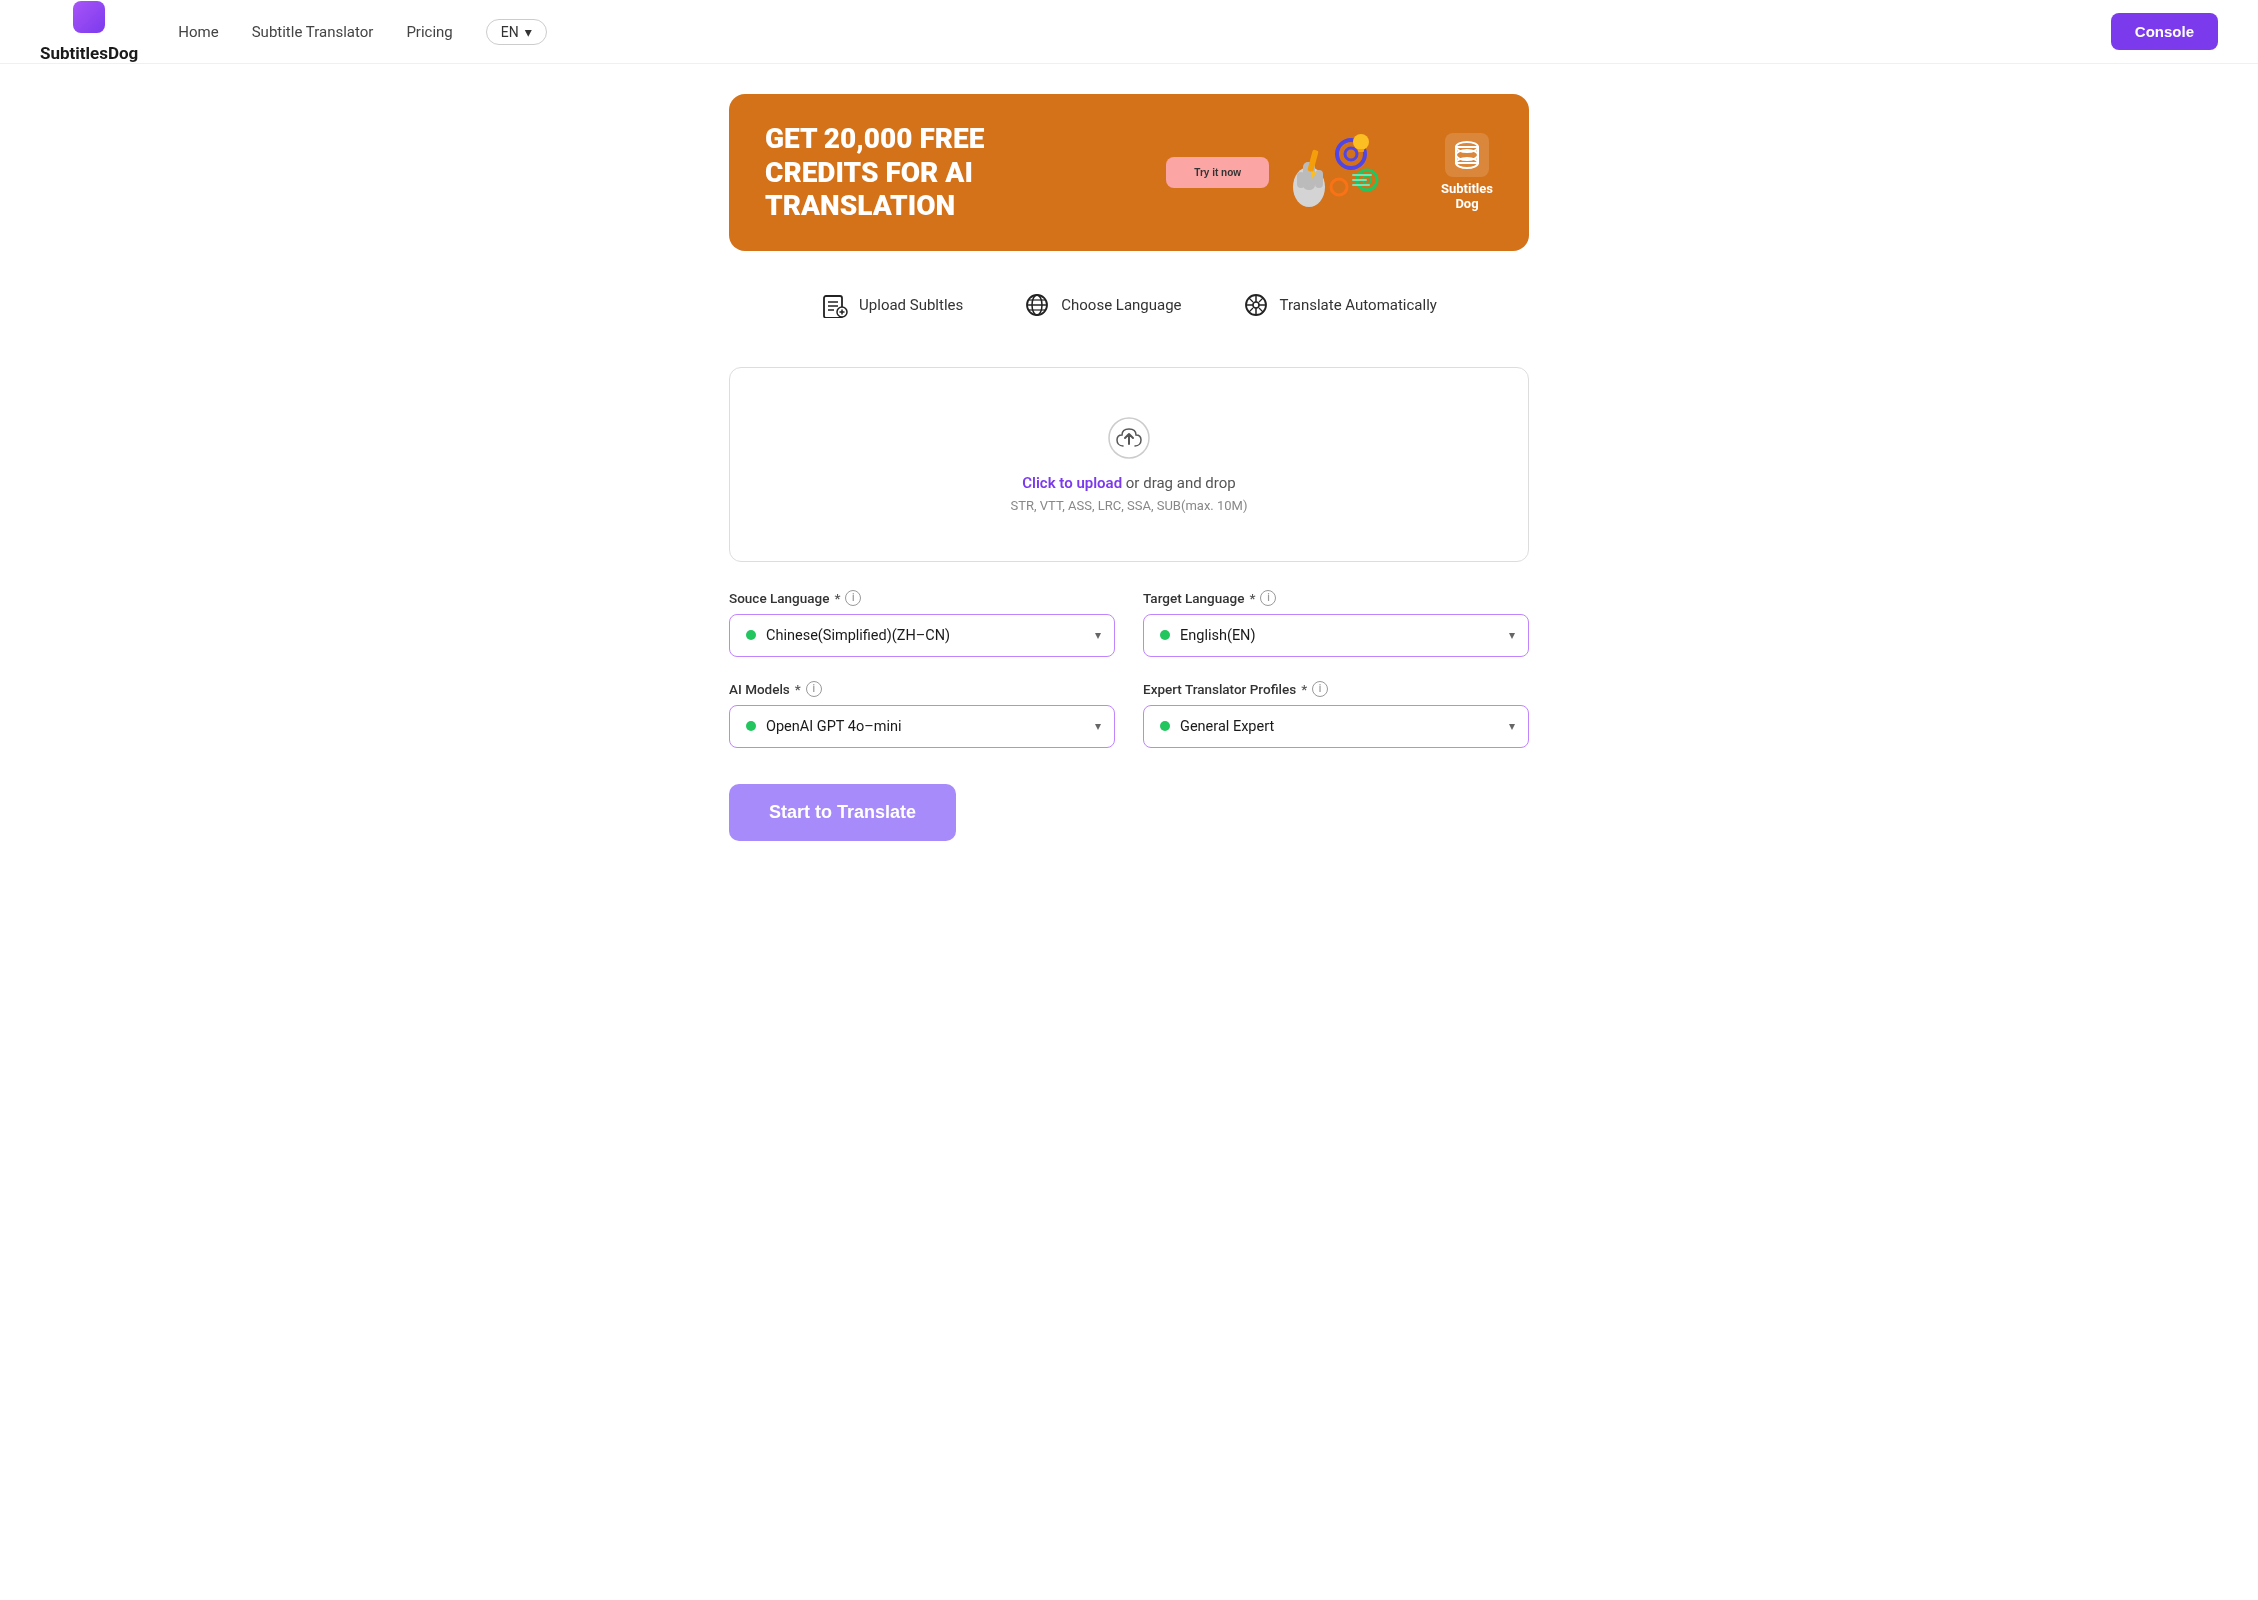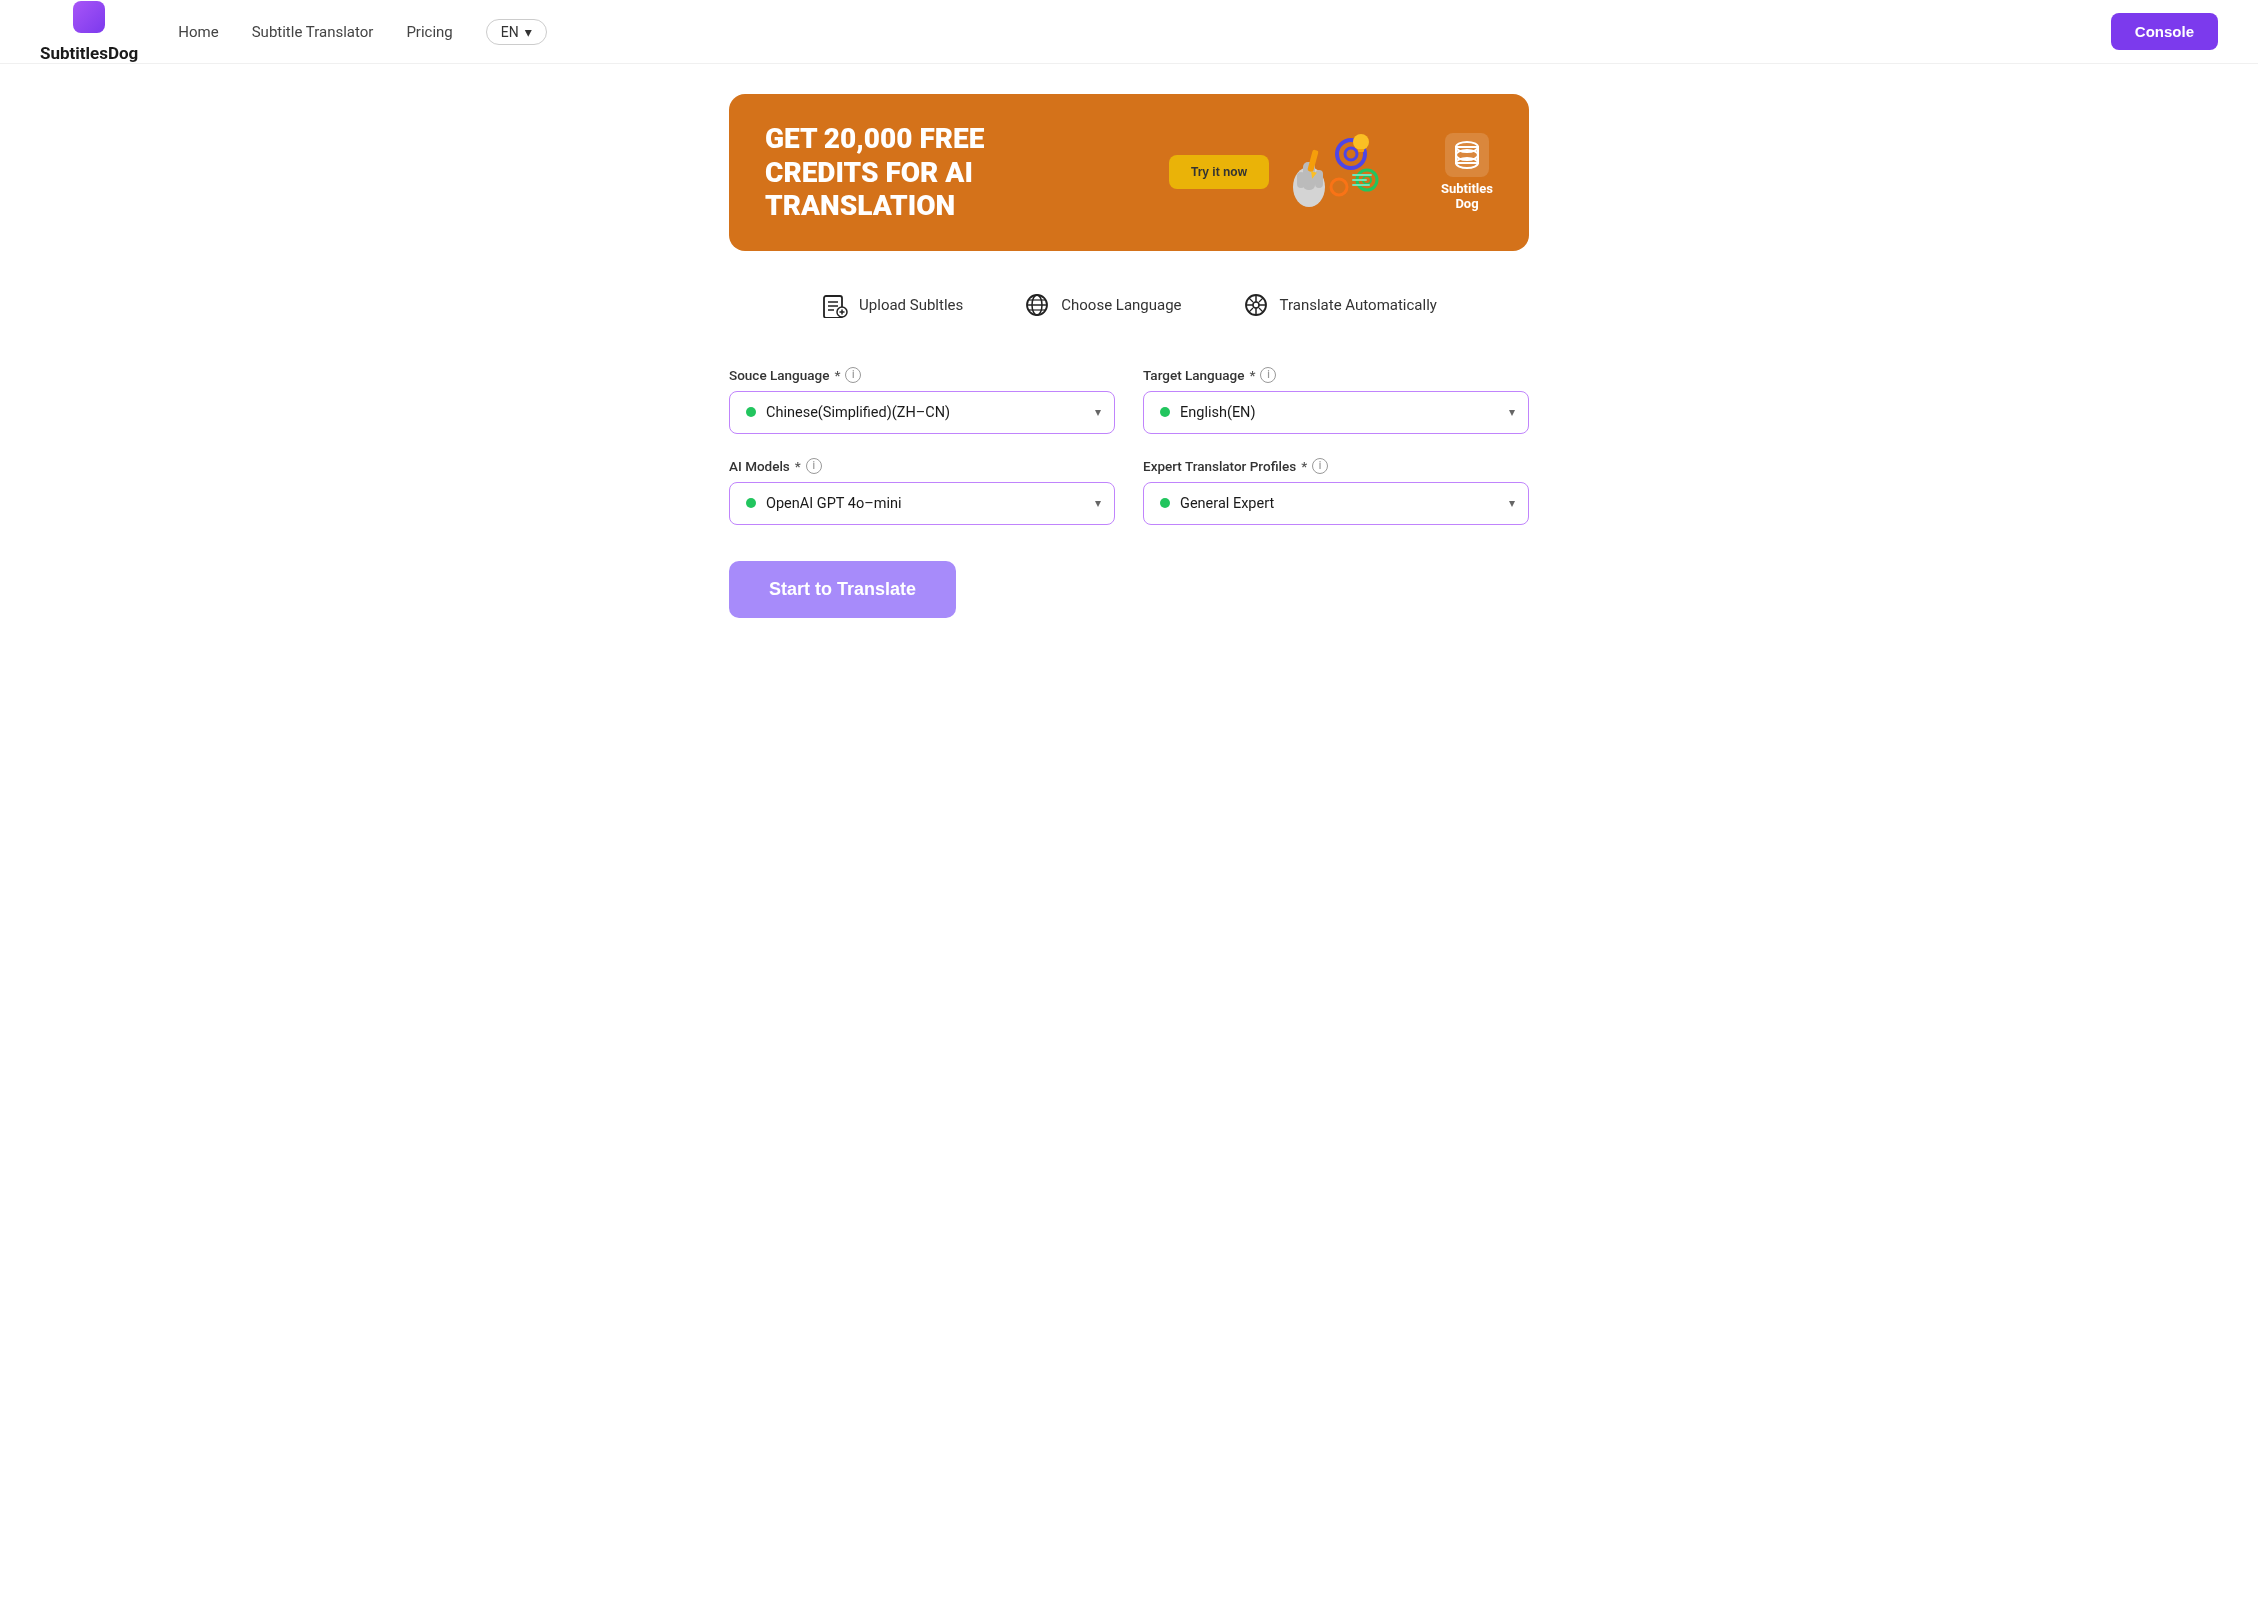--- a/index.html
+++ b/index.html
@@ -94,26 +94,26 @@
       flex: 1;
     }
     .banner-title {
       font-size: 28px;
       font-weight: 900;
       color: #fff;
       line-height: 1.2;
       text-transform: uppercase;
     }
     .banner-btn {
-      background: #eab308;
+      background: #fca5a5;
       color: #333;
       border: none;
       border-radius: 8px;
-      padding: 10px 22px;
-      font-size: 12px;
+      padding: 10px 28px;
+      font-size: 10px;
       font-weight: 600;
       cursor: pointer;
       white-space: nowrap;
     }
     .banner-illustration {
       display: flex;
       align-items: center;
       gap: 16px;
     }
     .banner-logo-area {
@@ -375,20 +375,33 @@
           <circle cx="13" cy="13" r="3" stroke="#222" stroke-width="1.5"></circle>
           <path d="M13 3 L13 10 M13 16 L13 23 M3 13 L10 13 M16 13 L23 13" stroke="#222" stroke-width="1.5"></path>
           <path d="M6 6 L10 10 M16 16 L20 20 M6 20 L10 16 M16 10 L20 6" stroke="#222" stroke-width="1.2"></path>
         </svg>
       </div>
       <span>Translate Automatically</span>
     </div>
   </div>
 
   
+  <div class="upload-area">
+    <div class="upload-icon">
+      <svg width="44" height="44" viewBox="0 0 44 44" fill="none">
+        <circle cx="22" cy="22" r="20" stroke="#ccc" stroke-width="1.5"></circle>
+        <path d="M22 28 L22 18 M18 22 L22 18 L26 22" stroke="#555" stroke-width="2" stroke-linecap="round" stroke-linejoin="round"></path>
+        <path d="M16 30 C12 30 10 27 10 24 C10 21 12 19 15 19 C15 15 18 13 22 13 C26 13 29 15 29 19 C32 19 34 21 34 24 C34 27 32 30 28 30" stroke="#555" stroke-width="1.5" fill="none" stroke-linecap="round"></path>
+      </svg>
+    </div>
+    <p class="upload-text">
+      <span class="upload-text-link">Click to upload</span><span> or drag and drop</span>
+    </p>
+    <p class="upload-formats">STR, VTT, ASS, LRC, SSA, SUB(max. 10M)</p>
+  </div>
 
   
   <div class="form-row">
 
     <div class="form-group">
       <div class="form-label">
         <span>Souce Language</span>
         <span class="required-star">*</span>
         <span class="info-icon">i</span>
       </div>

